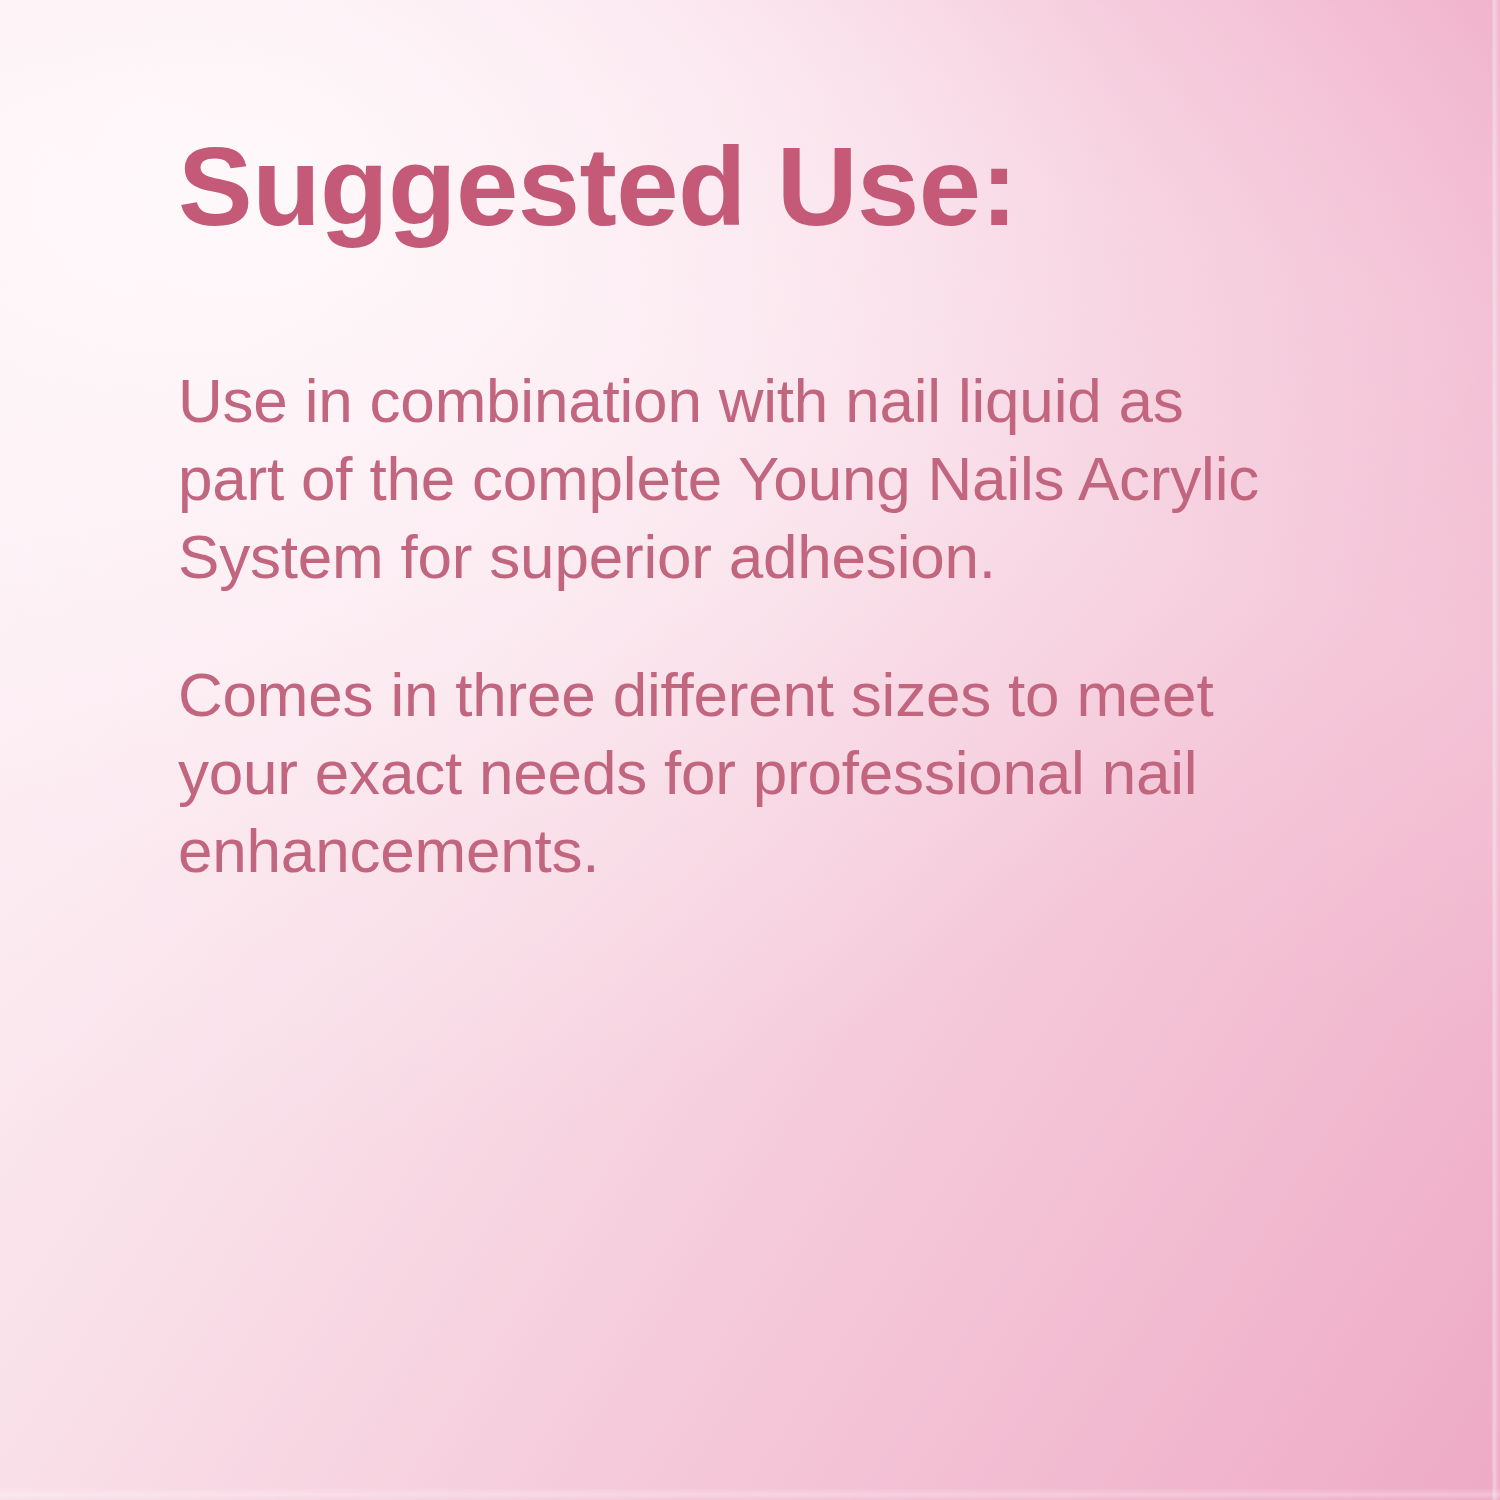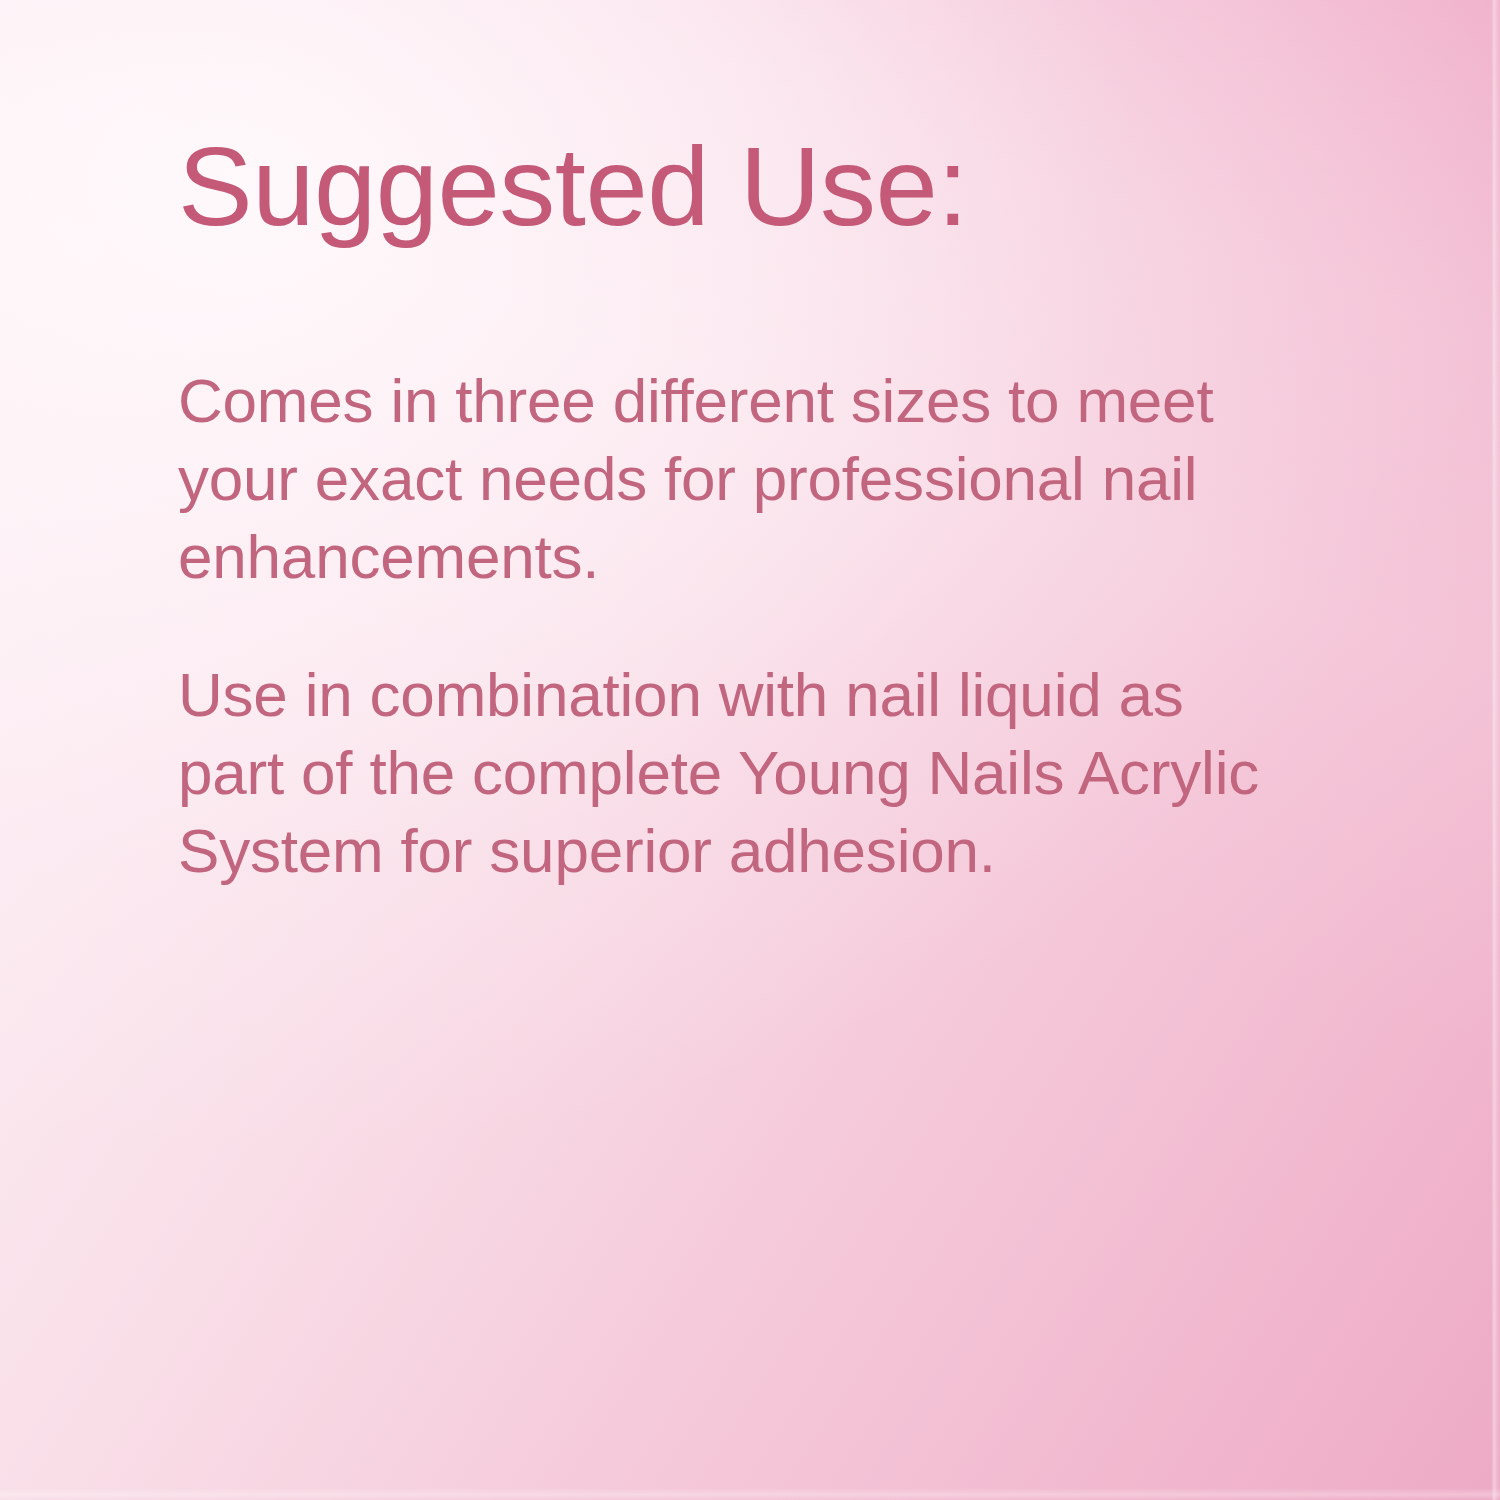--- a/index.html
+++ b/index.html
@@ -112,21 +112,21 @@
     height: 100%;
   }
 
   #page-heading {
     position: absolute;
     left: 0;
     top: 131px;
     margin: 0;
     font-size: 112px;
     line-height: 1.0;
-    font-weight: 400;
+    font-weight: 700;
     letter-spacing: -0.5px;
     color: #c45a78;
     white-space: nowrap;
   }
 
   .body-copy {
     position: absolute;
     left: 0;
     top: 362px;
     width: 1085px;
@@ -154,18 +154,18 @@
   <div class="bg-gradient-sheen"></div>
   <div class="bg-bloom"></div>
   <div class="bg-edge-highlight"></div>
   <div class="bg-edge-highlight-bottom"></div>
 
   <div class="content">
 
     <h1 id="page-heading">Suggested Use:</h1>
 
     <div class="body-copy">
+      <p class="paragraph">Use in combination with nail liquid as part of the complete Young Nails Acrylic System for superior adhesion.</p>
       <p class="paragraph">Comes in three different sizes to meet your exact needs for professional nail enhancements.</p>
-      <p class="paragraph">Use in combination with nail liquid as part of the complete Young Nails Acrylic System for superior adhesion.</p>
     </div>
 
   </div>
 </div>
 
 </body></html>

